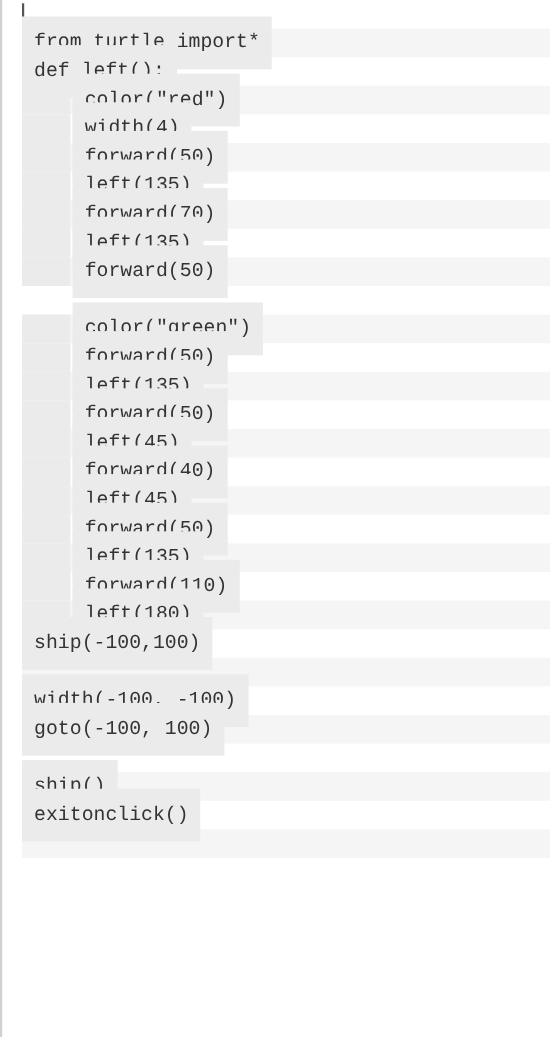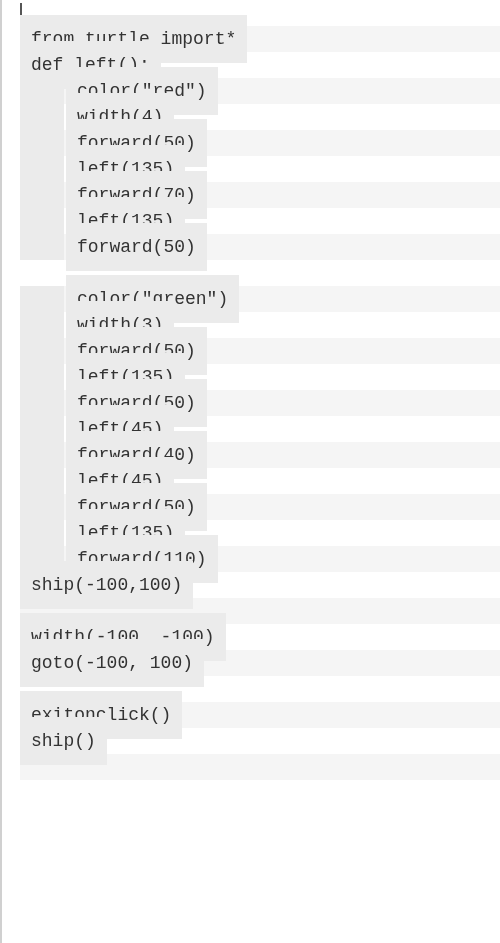--- a/index.html
+++ b/index.html
@@ -57,31 +57,31 @@
     <div class="line"><span class="token">def left():</span></div>
     <div class="line"><span class="indent">    </span><span class="token">color("red")</span></div>
     <div class="line"><span class="indent">    </span><span class="token">width(4)</span></div>
     <div class="line"><span class="indent">    </span><span class="token">forward(50)</span></div>
     <div class="line"><span class="indent">    </span><span class="token">left(135)</span></div>
     <div class="line"><span class="indent">    </span><span class="token">forward(70)</span></div>
     <div class="line"><span class="indent">    </span><span class="token">left(135)</span></div>
     <div class="line"><span class="indent">    </span><span class="token">forward(50)</span></div>
     <div class="line"></div>
     <div class="line"><span class="indent">    </span><span class="token">color("green")</span></div>
-    <div class="line"><span class="indent">    </span><span class="token">width(3)</span></div>
     <div class="line"><span class="indent">    </span><span class="token">forward(50)</span></div>
     <div class="line"><span class="indent">    </span><span class="token">left(135)</span></div>
     <div class="line"><span class="indent">    </span><span class="token">forward(50)</span></div>
     <div class="line"><span class="indent">    </span><span class="token">left(45)</span></div>
     <div class="line"><span class="indent">    </span><span class="token">forward(40)</span></div>
     <div class="line"><span class="indent">    </span><span class="token">left(45)</span></div>
     <div class="line"><span class="indent">    </span><span class="token">forward(50)</span></div>
     <div class="line"><span class="indent">    </span><span class="token">left(135)</span></div>
     <div class="line"><span class="indent">    </span><span class="token">forward(110)</span></div>
+    <div class="line"><span class="indent">    </span><span class="token">left(180)</span></div>
     <div class="line"><span class="token">ship(-100,100)</span></div>
     <div class="line"></div>
     <div class="line"><span class="token">width(-100, -100)</span></div>
     <div class="line"><span class="token">goto(-100, 100)</span></div>
     <div class="line"></div>
+    <div class="line"><span class="token">ship()</span></div>
     <div class="line"><span class="token">exitonclick()</span></div>
-    <div class="line"><span class="token">ship()</span></div>
     <div class="line"></div>
   </div>
 
 </body></html>

